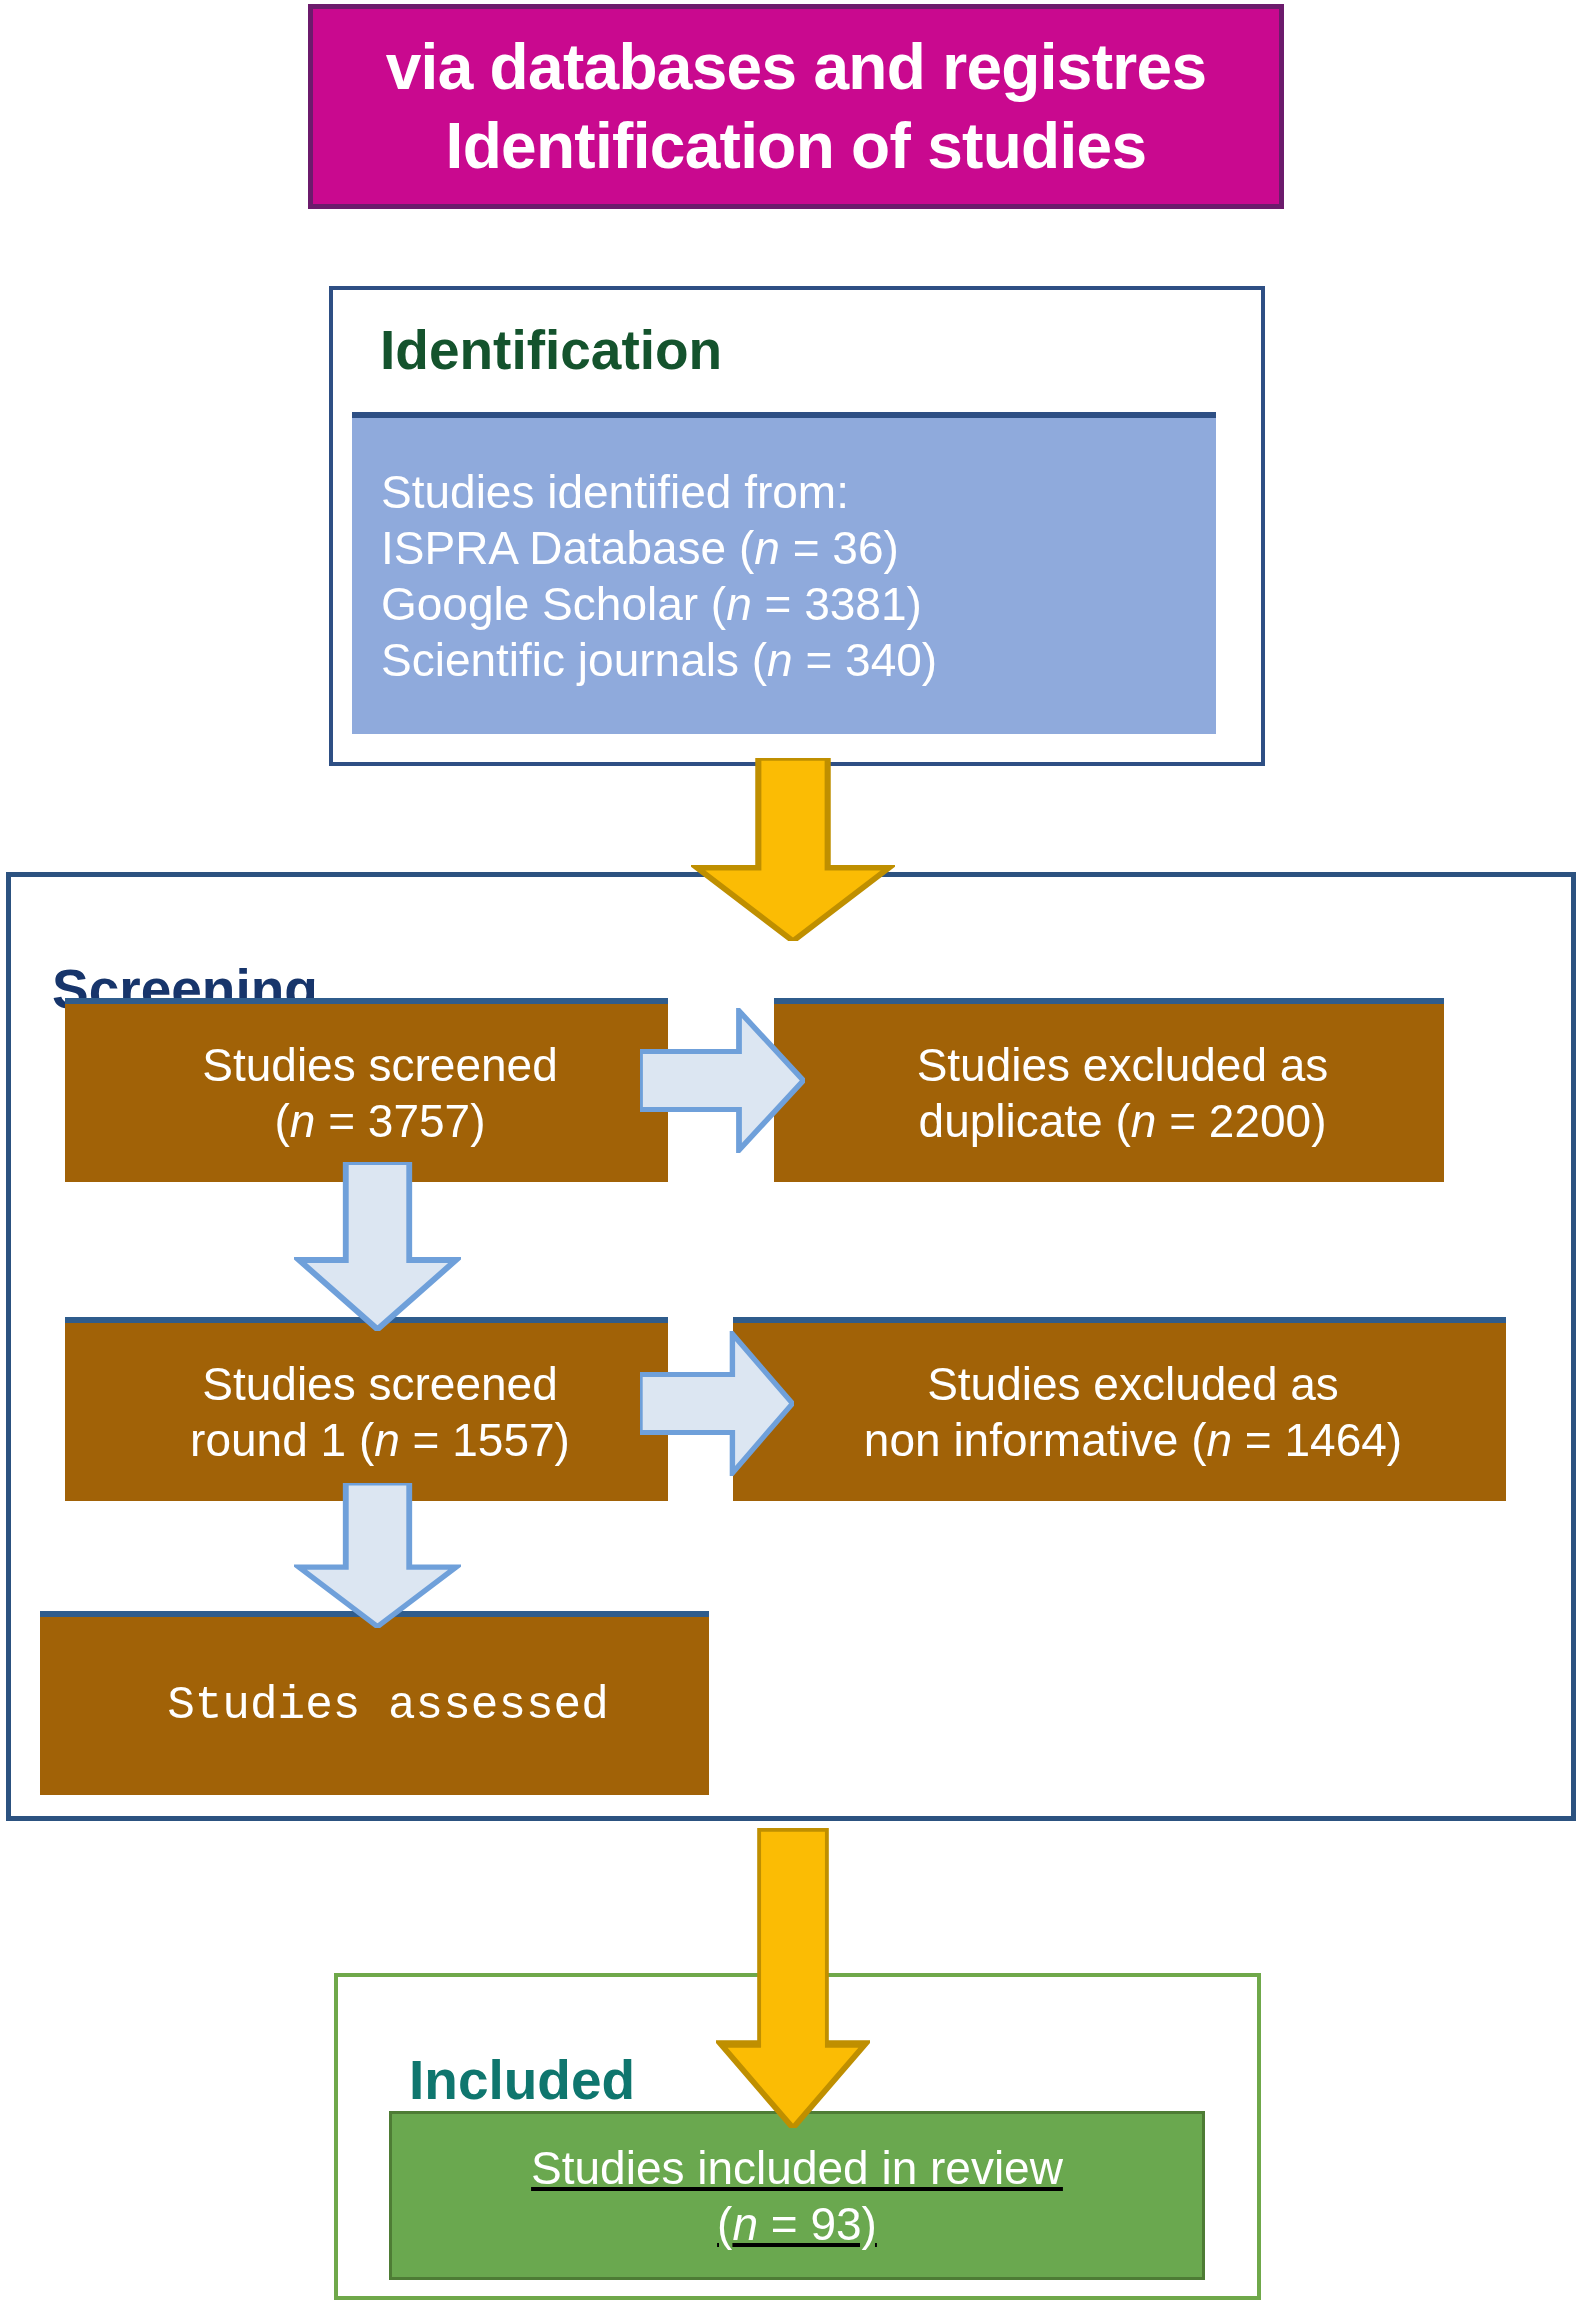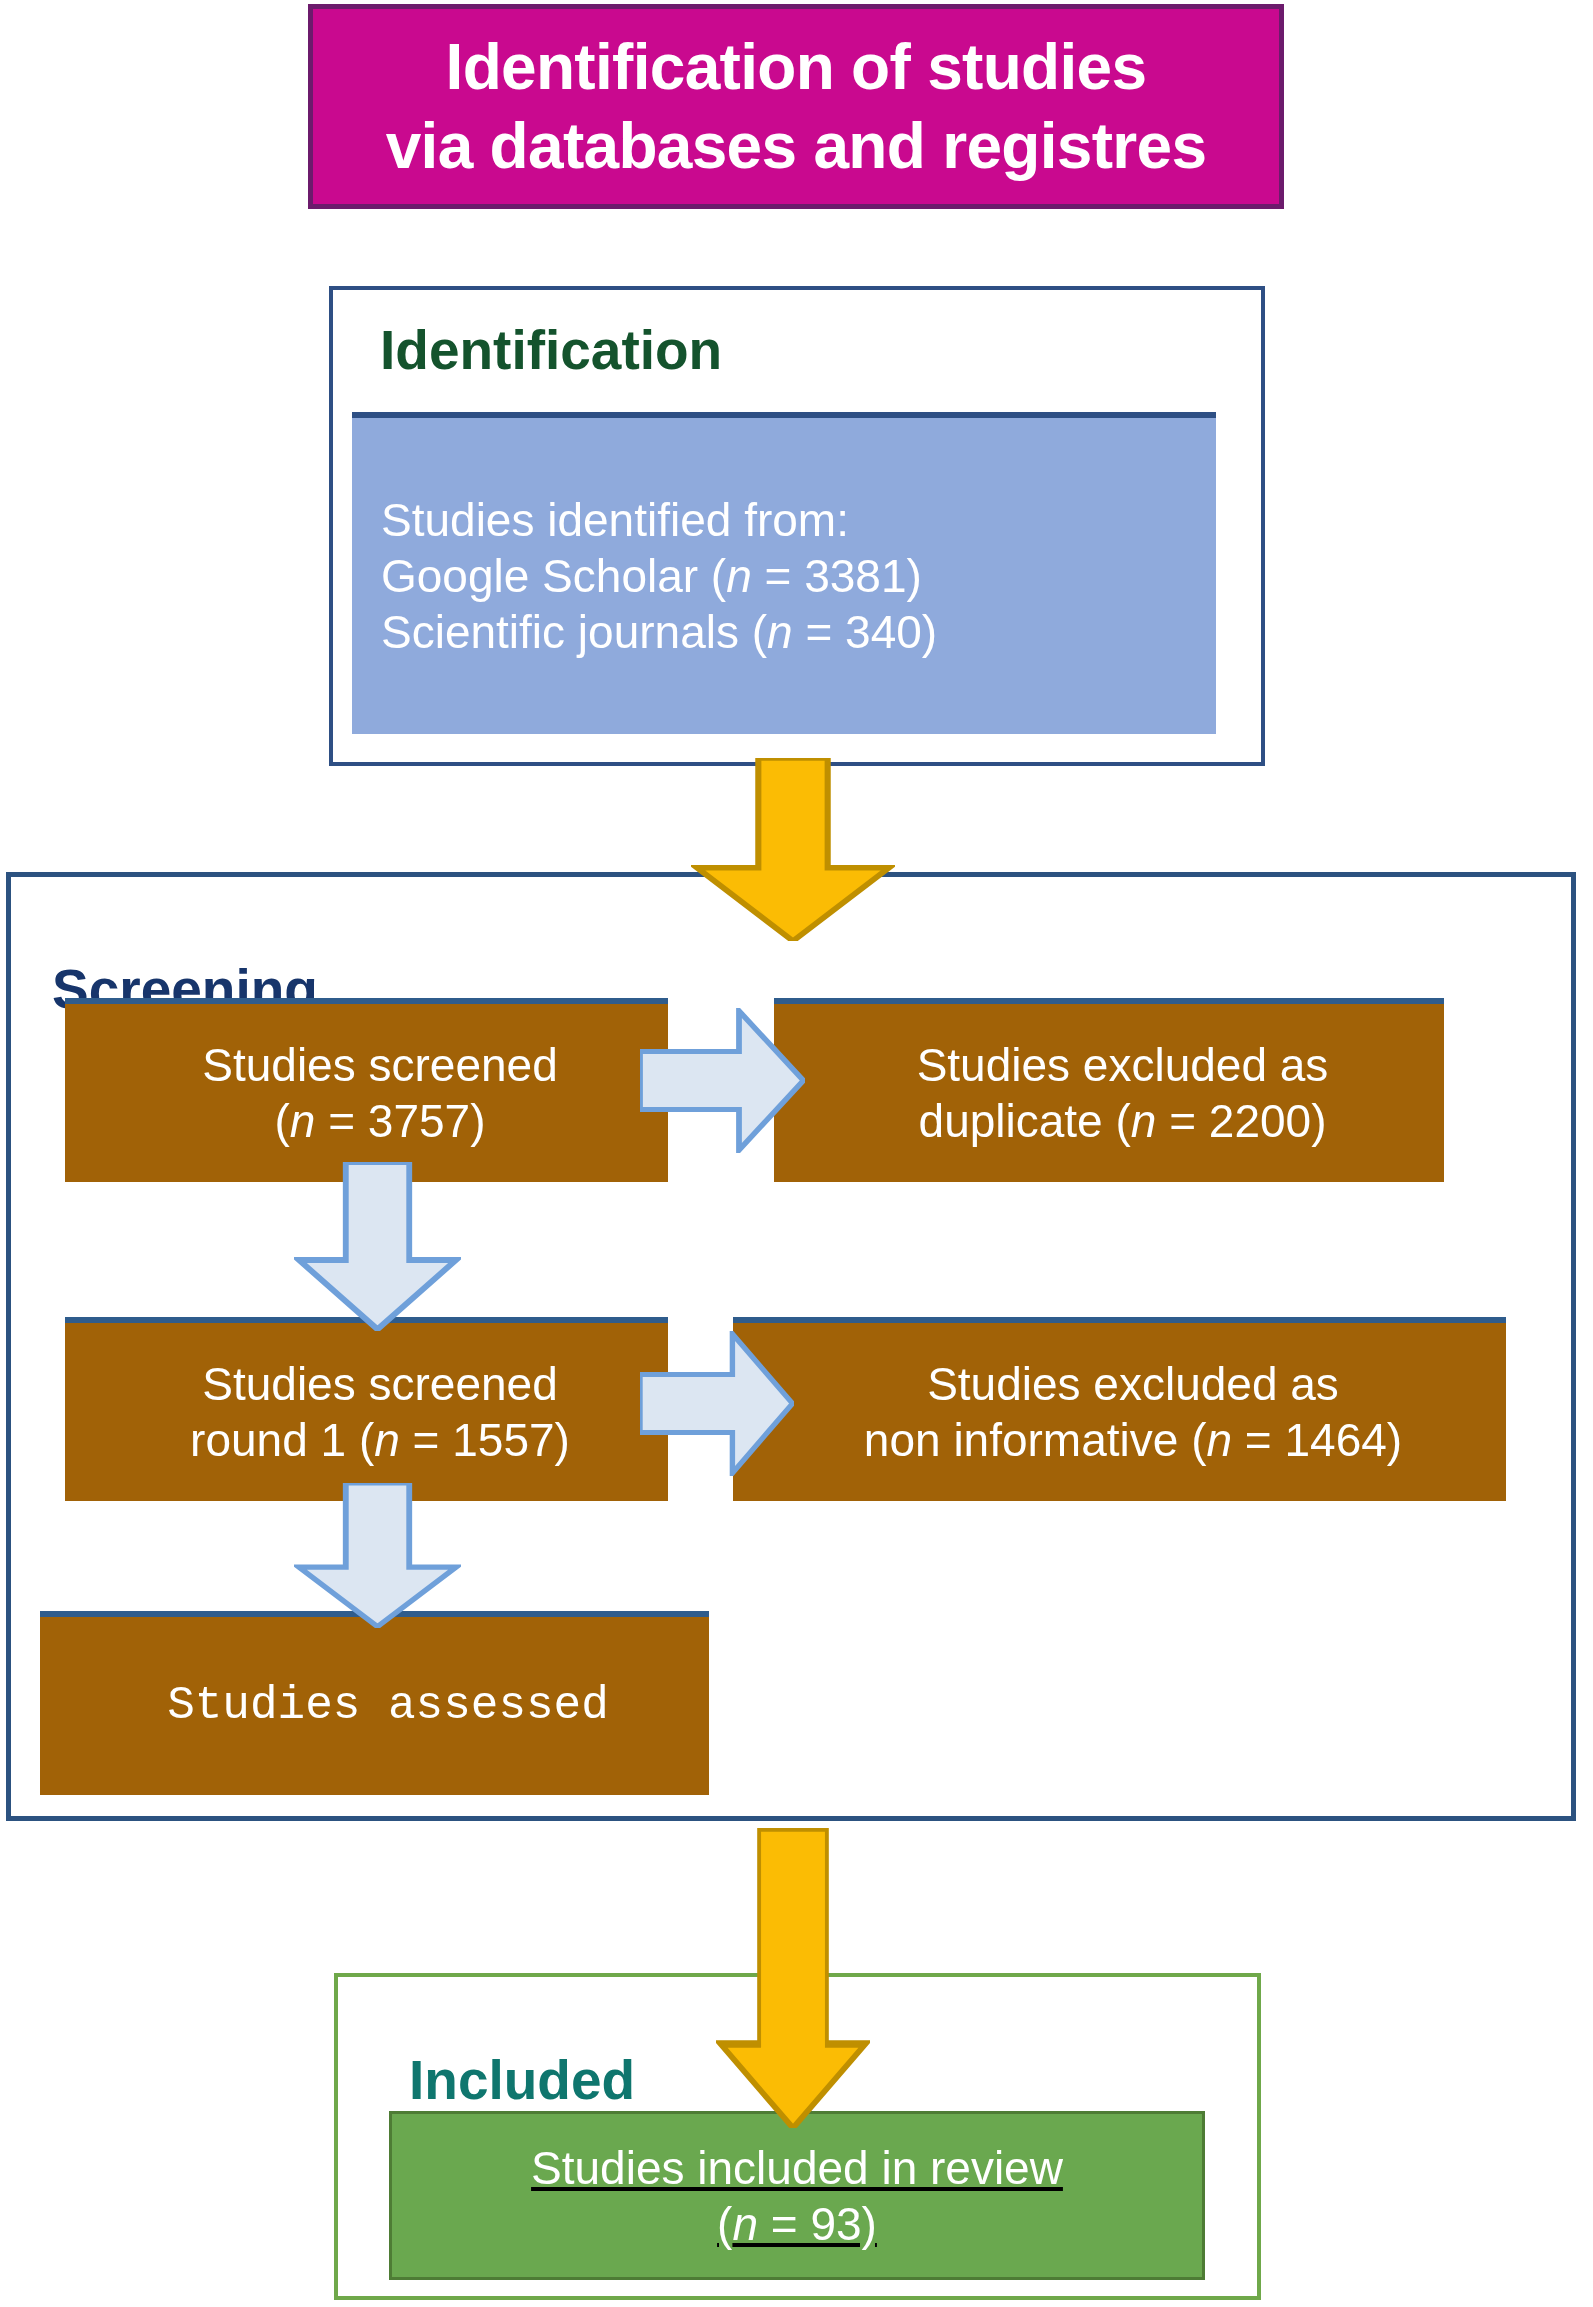--- a/index.html
+++ b/index.html
@@ -155,29 +155,30 @@
   .arrow-blue-down-2 { left: 294px; top: 1483px; width: 167px; height: 145px; }
 
   .arrow svg { display: block; width: 100%; height: 100%; }
 </style>
 </head>
 <body>
 
 <div id="stage">
 
   <div class="title-banner">
+    <div class="line">via databases and registres</div>
     <div class="line">Identification of studies</div>
-    <div class="line">via databases and registres</div>
   </div>
 
   <div class="section-ident"></div>
   <div class="stage-label lbl-ident">Identification</div>
 
   <div class="box box-identified">
     <div class="ln">Studies identified from:</div>
+    <div class="ln">ISPRA Database (<i>n</i> = 36)</div>
     <div class="ln">Google Scholar (<i>n</i> = 3381)</div>
     <div class="ln">Scientific journals  (<i>n</i> = 340)</div>
   </div>
 
   <div class="section-screen"></div>
   <div class="stage-label lbl-screen">Screening</div>
 
   <div class="box navy box-screened1">
     <div class="ln">Studies screened</div>
     <div class="ln">(<i>n</i> = 3757)</div>

